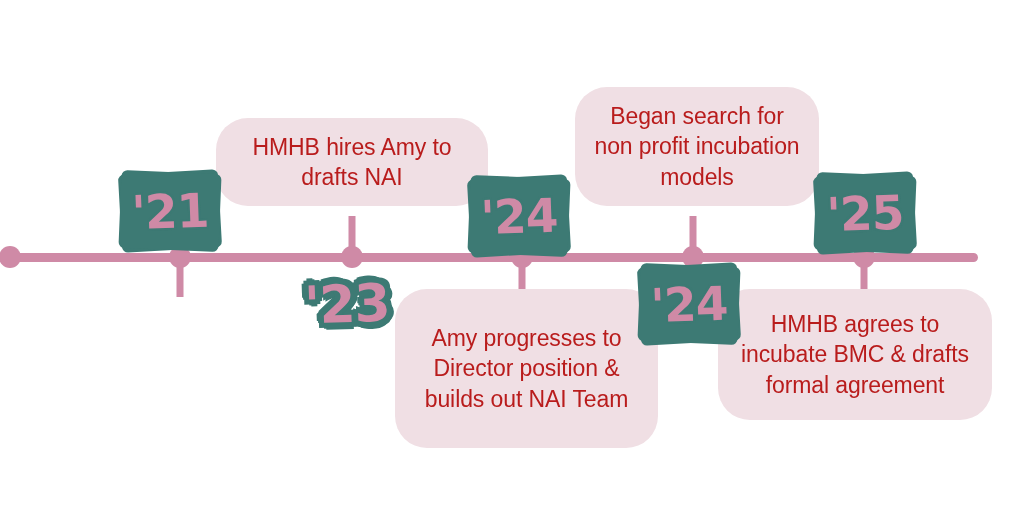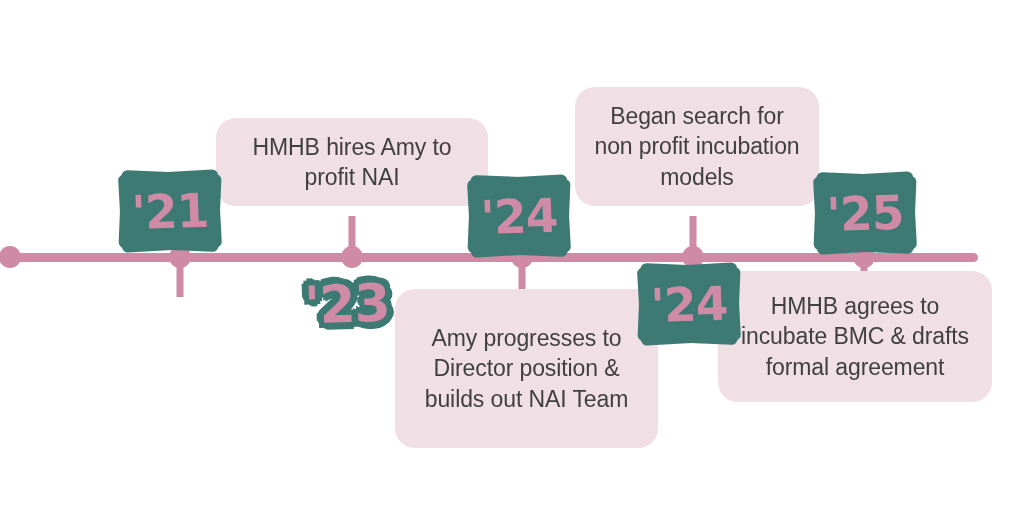--- a/index.html
+++ b/index.html
@@ -31,27 +31,27 @@
     position:absolute;
     width:7px;
     background:#cf8aa6;
     transform:translateX(-50%);
   }
 
   
   .card{
     position:absolute;
     background:#f0dfe4;
-    border-radius:20px;
+    border-radius:32px;
     box-sizing:border-box;
     display:flex;
     align-items:center;
     justify-content:center;
     text-align:center;
-    color:#404040;
+    color:#b91c1c;
     font-size:23px;
     line-height:1.32;
     padding:10px 14px;
     letter-spacing:-0.1px;
   }
 
   
   .badge{
     position:absolute;
     width:100px;height:78px;
@@ -108,27 +108,27 @@
   <div class="stem" style="left:864px;top:257px;height:40px;"></div>
 
   <div class="dot" style="left:10px;"></div>
   <div class="dot" style="left:180px;"></div>
   <div class="dot" style="left:352px;"></div>
   <div class="dot" style="left:522px;"></div>
   <div class="dot" style="left:693px;"></div>
   <div class="dot" style="left:864px;"></div>
 
 
-  <div class="card" style="left:216px;top:118px;width:272px;height:88px;">HMHB hires Amy to profit NAI</div>
+  <div class="card" style="left:216px;top:118px;width:272px;height:88px;">HMHB hires Amy to drafts NAI</div>
 
   <div class="card" style="left:395px;top:289px;width:263px;height:159px;">Amy progresses to Director position &amp; builds out NAI Team</div>
 
   <div class="card" style="left:575px;top:87px;width:244px;height:119px;">Began search for non profit incubation models</div>
 
-  <div class="card" style="left:718px;top:271px;width:274px;height:131px;">HMHB agrees to incubate BMC &amp; drafts formal agreement</div>
+  <div class="card" style="left:718px;top:289px;width:274px;height:131px;">HMHB agrees to incubate BMC &amp; drafts formal agreement</div>
 
   <div class="badge" style="left:120px;top:172px;">
     <div class="plate a"></div>
     <div class="plate b"></div>
     <div class="yr">'21</div>
   </div>
 
   <div class="badge outline" style="left:293px;top:264px;width:108px;height:80px;">
     <div class="yr">'23</div>
   </div>

